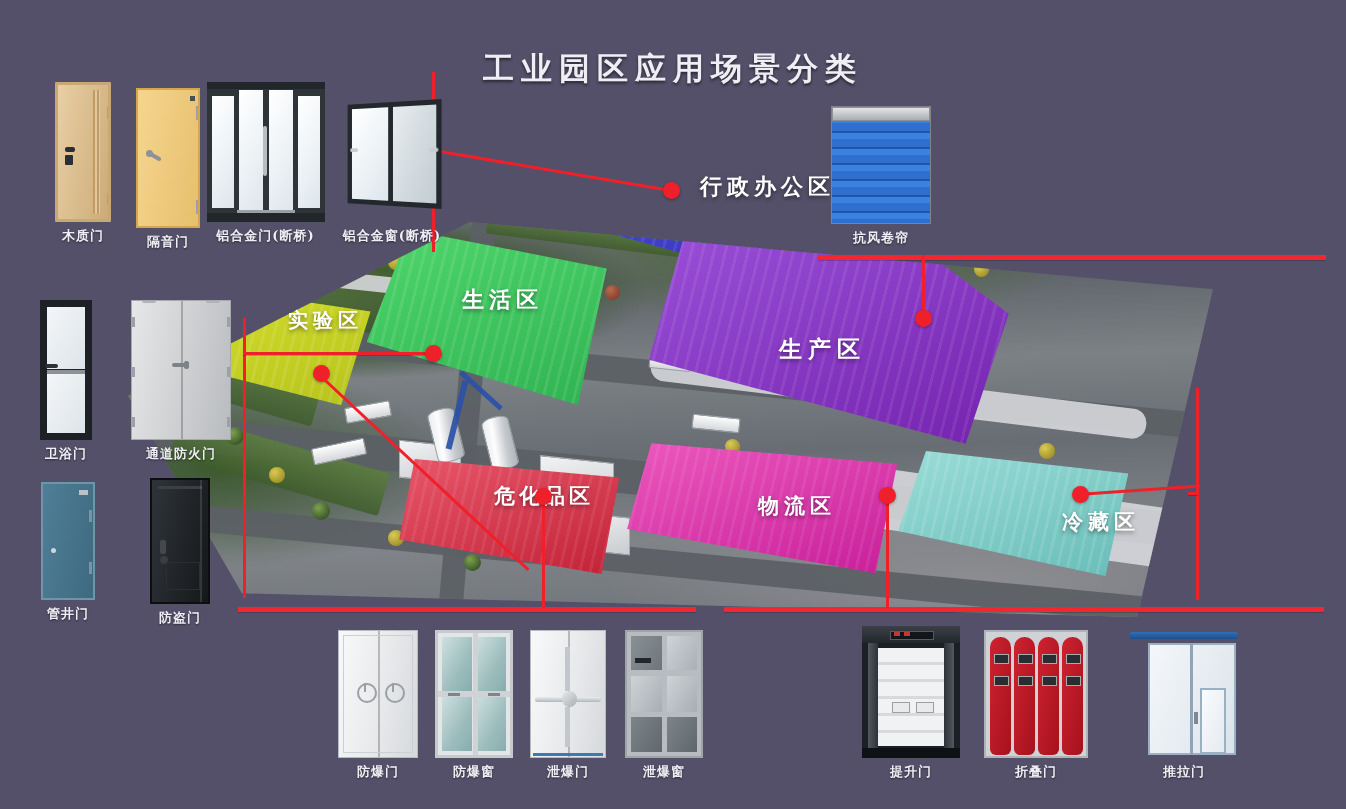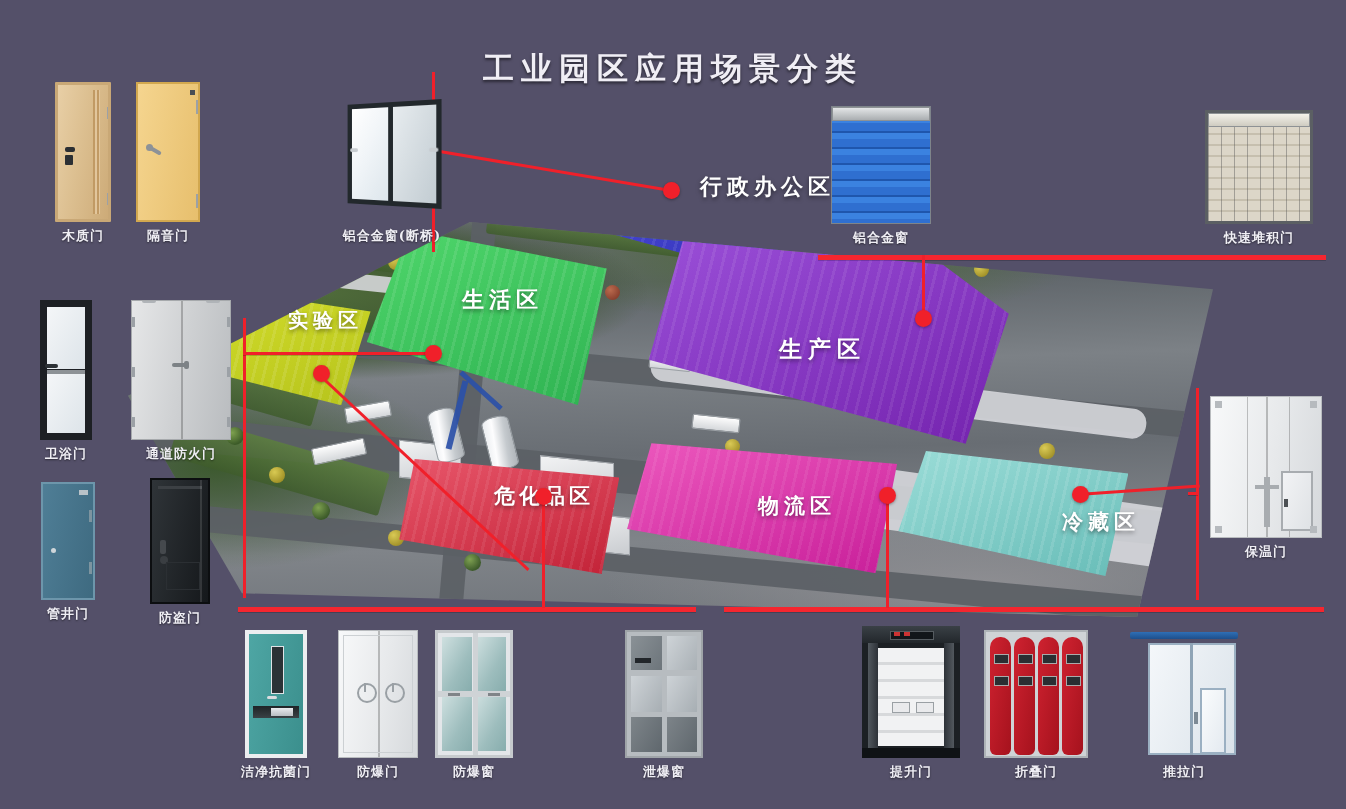--- a/index.html
+++ b/index.html
@@ -261,60 +261,66 @@
   <div class="prod" style="left:38px;top:82px;width:90px;">
     <div class="img d-wood" style="width:56px;height:140px;border-radius:1px;">
       <div class="handle" style="left:7px;top:62px;width:10px;height:5px;"></div>
       <div class="handle" style="left:7px;top:70px;width:8px;height:10px;border-radius:1px;"></div>
       <div class="hinge" style="right:-2px;top:22px;width:3px;height:12px;"></div>
       <div class="hinge" style="right:-2px;top:108px;width:3px;height:12px;"></div>
     </div>
     <div class="cap">木质门</div>
   </div>
 
-  <div class="prod" style="left:118px;top:82px;width:100px;">
+  <div class="prod" style="left:118px;top:88px;width:100px;">
     <div class="img d-yellow" style="width:64px;height:140px;">
       <div class="handle" style="left:8px;top:64px;width:16px;height:4px;transform:rotate(30deg);border-radius:2px;background:#8d9297;"></div>
       <div class="handle" style="left:8px;top:60px;width:7px;height:7px;border-radius:50%;background:#8d9297;"></div>
       <div class="hinge" style="right:-1px;top:16px;width:3px;height:14px;"></div>
       <div class="hinge" style="right:-1px;top:110px;width:3px;height:14px;"></div>
       <div class="hinge" style="right:3px;top:6px;width:5px;height:5px;background:#4a4f54;"></div>
     </div>
     <div class="cap">隔音门</div>
   </div>
 
+  <div class="prod" style="left:203px;top:82px;width:125px;">
+    <div class="img" style="width:118px;height:140px;background:#2e3438;padding:0;">
+      <div class="pane" style="left:5px;top:14px;width:22px;height:112px;"></div>
+      <div class="pane" style="left:32px;top:8px;width:24px;height:120px;"></div>
+      <div class="pane" style="left:62px;top:8px;width:24px;height:120px;"></div>
+      <div class="pane" style="left:91px;top:14px;width:22px;height:112px;"></div>
+      <div class="mull" style="left:0;top:0;width:118px;height:7px;background:#20262a;"></div>
+      <div class="mull" style="left:0;bottom:0;width:118px;height:9px;background:#20262a;"></div>
+      <div class="handle" style="left:56px;top:44px;width:4px;height:50px;background:#b8bdc1;border-radius:2px;"></div>
+      <div class="mull" style="left:30px;top:128px;width:58px;height:3px;background:#9aa0a4;"></div>
+    </div>
+    <div class="cap">铝合金门(断桥)</div>
+  </div>
 
   <div class="prod" style="left:330px;top:82px;width:124px;">
     <div class="img" style="width:110px;height:140px;background:transparent;">
       <div style="position:absolute;left:6px;top:20px;width:98px;height:104px;background:#22282c;transform:perspective(260px) rotateY(-17deg);">
         <div class="pane" style="left:5px;top:5px;width:40px;height:94px;"></div>
         <div class="pane" style="left:50px;top:5px;width:43px;height:94px;background:linear-gradient(110deg,#e7ecef,#c2ccd2);"></div>
         <div class="handle" style="left:3px;top:46px;width:9px;height:4px;background:#c8cdd1;"></div>
         <div class="handle" style="right:3px;top:46px;width:9px;height:4px;background:#c8cdd1;"></div>
       </div>
     </div>
     <div class="cap">铝合金窗(断桥)</div>
   </div>
 
   <div class="prod" style="left:826px;top:106px;width:110px;">
     <div class="img shutter-blue" style="width:100px;height:118px;border:1px solid #7e848a;box-sizing:border-box;">
       <div class="cap-rail"></div>
     </div>
-    <div class="cap">铝合金窗</div>
-  </div>
-
-
-
-  <div class="prod" style="left:1200px;top:110px;width:118px;">
-    <div class="img shutter-beige" style="width:108px;height:114px;border:3px solid #5b5f63;box-sizing:border-box;">
-      <div style="position:absolute;inset:0;background:repeating-linear-gradient(90deg,rgba(90,90,90,.45) 0 1px,rgba(0,0,0,0) 1px 13px);"></div>
-      <div class="cap-rail" style="background:linear-gradient(180deg,#f4f2ea,#cfccc1);"></div>
-    </div>
-    <div class="cap">快速堆积门</div>
-  </div>
+    <div class="cap">抗风卷帘</div>
+  </div>
+
+
+
 
   <div class="prod" style="left:20px;top:300px;width:92px;">
     <div class="img" style="width:52px;height:140px;background:#1d2024;border:4px solid #1d2024;box-sizing:border-box;">
       <div class="pane" style="left:3px;top:3px;right:3px;height:62px;background:linear-gradient(120deg,#f4f6f8,#dde4e9);"></div>
       <div class="pane" style="left:3px;top:70px;right:3px;bottom:3px;background:linear-gradient(120deg,#f4f6f8,#dde4e9);"></div>
       <div class="mull" style="left:3px;top:66px;right:3px;height:4px;background:#8d9296;"></div>
       <div class="handle" style="left:1px;top:60px;width:13px;height:4px;background:#2d3236;"></div>
     </div>
     <div class="cap">卫浴门</div>
   </div>
@@ -350,46 +356,21 @@
     <div class="img d-dark" style="width:60px;height:126px;">
       <div style="position:absolute;left:8px;top:60px;width:6px;height:14px;background:#45494d;border-radius:2px;"></div>
       <div style="position:absolute;left:8px;top:76px;width:8px;height:8px;border-radius:50%;background:#3a3e42;"></div>
       <div style="position:absolute;left:14px;top:82px;right:8px;bottom:12px;border:1px solid #2b2f33;"></div>
       <div style="position:absolute;left:6px;top:6px;right:6px;height:3px;background:#3c4044;"></div>
       <div class="seam" style="right:6px;top:0;width:2px;height:126px;background:rgba(255,255,255,.12);"></div>
     </div>
     <div class="cap">防盗门</div>
   </div>
 
-  <div class="prod" style="left:1204px;top:396px;width:124px;">
-    <div class="img d-white" style="width:112px;height:142px;">
-      <div class="seam" style="left:36px;top:0;width:1px;height:142px;"></div>
-      <div class="seam" style="left:55px;top:0;width:2px;height:142px;"></div>
-      <div class="seam" style="left:78px;top:0;width:1px;height:142px;"></div>
-      <div style="position:absolute;left:53px;top:80px;width:6px;height:50px;background:#a8acb0;"></div>
-      <div style="position:absolute;left:44px;top:88px;width:24px;height:4px;background:#a8acb0;"></div>
-      <div style="position:absolute;right:8px;bottom:6px;width:28px;height:56px;border:2px solid #a8acb0;background:linear-gradient(110deg,#f2f3f5,#dfe2e5);"></div>
-      <div style="position:absolute;right:33px;bottom:30px;width:4px;height:8px;background:#4c5054;"></div>
-      <div style="position:absolute;left:4px;top:4px;width:7px;height:7px;background:#b6babe;"></div>
-      <div style="position:absolute;right:4px;top:4px;width:7px;height:7px;background:#b6babe;"></div>
-      <div style="position:absolute;left:4px;bottom:4px;width:7px;height:7px;background:#b6babe;"></div>
-      <div style="position:absolute;right:4px;bottom:4px;width:7px;height:7px;background:#b6babe;"></div>
-    </div>
-    <div class="cap">保温门</div>
-  </div>
-
-  <div class="prod" style="left:228px;top:630px;width:96px;">
-    <div class="img d-teal" style="width:62px;height:128px;">
-      <div style="position:absolute;left:22px;top:12px;width:11px;height:46px;background:#2b3236;border:1px solid #dfe3e6;"></div>
-      <div style="position:absolute;left:4px;top:72px;right:4px;height:12px;background:linear-gradient(180deg,#1e2326,#3a4145);"></div>
-      <div style="position:absolute;left:22px;top:74px;width:22px;height:8px;background:linear-gradient(180deg,#e8ebee,#b9bec2);"></div>
-      <div class="handle" style="left:18px;top:62px;width:10px;height:3px;background:#d9dde0;"></div>
-    </div>
-    <div class="cap">洁净抗菌门</div>
-  </div>
+
 
   <div class="prod" style="left:426px;top:630px;width:96px;">
     <div class="img" style="width:78px;height:128px;background:#e3e6e9;border:3px solid #c6cacd;box-sizing:border-box;">
       <div class="pane t" style="left:4px;top:4px;width:30px;height:54px;"></div>
       <div class="pane t" style="right:4px;top:4px;width:30px;height:54px;"></div>
       <div class="pane t" style="left:4px;bottom:4px;width:30px;height:56px;"></div>
       <div class="pane t" style="right:4px;bottom:4px;width:30px;height:56px;"></div>
       <div class="mull" style="left:0;top:58px;right:0;height:6px;background:#cfd3d6;"></div>
       <div class="mull" style="left:35px;top:0;width:5px;height:128px;background:#cfd3d6;"></div>
       <div style="position:absolute;left:10px;top:60px;width:12px;height:3px;background:#7f8488;"></div>
@@ -403,20 +384,31 @@
       <div class="seam" style="left:39px;top:0;width:2px;height:128px;"></div>
       <div style="position:absolute;left:18px;top:52px;width:16px;height:16px;border:2px solid #9aa0a5;border-radius:50%;"></div>
       <div style="position:absolute;left:25px;top:52px;width:2px;height:9px;background:#9aa0a5;"></div>
       <div style="position:absolute;left:46px;top:52px;width:16px;height:16px;border:2px solid #9aa0a5;border-radius:50%;"></div>
       <div style="position:absolute;left:53px;top:52px;width:2px;height:9px;background:#9aa0a5;"></div>
       <div style="position:absolute;left:4px;top:4px;right:4px;bottom:4px;border:1px solid #ccd0d3;"></div>
     </div>
     <div class="cap">防爆门</div>
   </div>
 
+  <div class="prod" style="left:520px;top:630px;width:96px;">
+    <div class="img d-white" style="width:76px;height:128px;">
+      <div class="seam" style="left:37px;top:0;width:2px;height:128px;"></div>
+      <div style="position:absolute;left:4px;top:66px;right:4px;height:5px;background:linear-gradient(180deg,#e9ecee,#b2b7bb);border-radius:3px;"></div>
+      <div style="position:absolute;left:31px;top:60px;width:15px;height:16px;border-radius:50%;background:linear-gradient(140deg,#e6e9eb,#a9aeb2);"></div>
+      <div style="position:absolute;left:34px;top:16px;width:5px;height:44px;background:#c3c7cb;"></div>
+      <div style="position:absolute;left:34px;top:76px;width:5px;height:40px;background:#c3c7cb;"></div>
+      <div style="position:absolute;left:2px;bottom:1px;right:2px;height:3px;background:#3d7ab2;"></div>
+    </div>
+    <div class="cap">泄爆门</div>
+  </div>
 
   <div class="prod" style="left:616px;top:630px;width:96px;">
     <div class="img" style="width:78px;height:128px;background:#b7bcc0;border:2px solid #9fa4a8;box-sizing:border-box;">
       <div class="pane" style="left:4px;top:4px;width:31px;height:34px;background:linear-gradient(120deg,#8a9196,#6d757b);"></div>
       <div class="pane" style="right:4px;top:4px;width:31px;height:34px;background:linear-gradient(120deg,#cfd4d8,#a9b0b5);"></div>
       <div class="pane" style="left:4px;top:44px;width:31px;height:36px;background:linear-gradient(120deg,#ced3d7,#a7aeb3);"></div>
       <div class="pane" style="right:4px;top:44px;width:31px;height:36px;background:linear-gradient(120deg,#ced3d7,#a7aeb3);"></div>
       <div class="pane" style="left:4px;bottom:4px;width:31px;height:36px;background:linear-gradient(120deg,#7e858a,#5f676d);"></div>
       <div class="pane" style="right:4px;bottom:4px;width:31px;height:36px;background:linear-gradient(120deg,#7e858a,#5f676d);"></div>
       <div style="position:absolute;left:8px;top:26px;width:16px;height:5px;background:#22262a;"></div>

